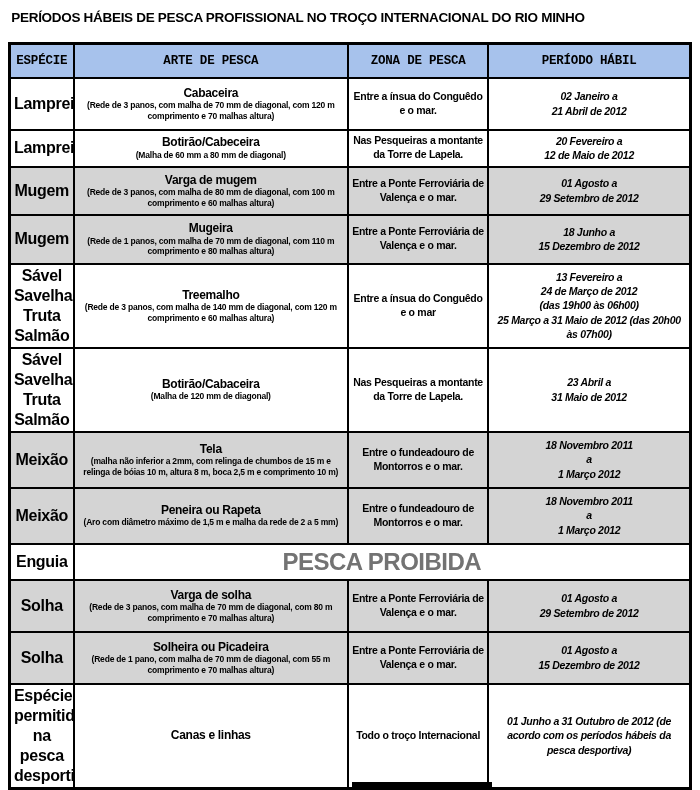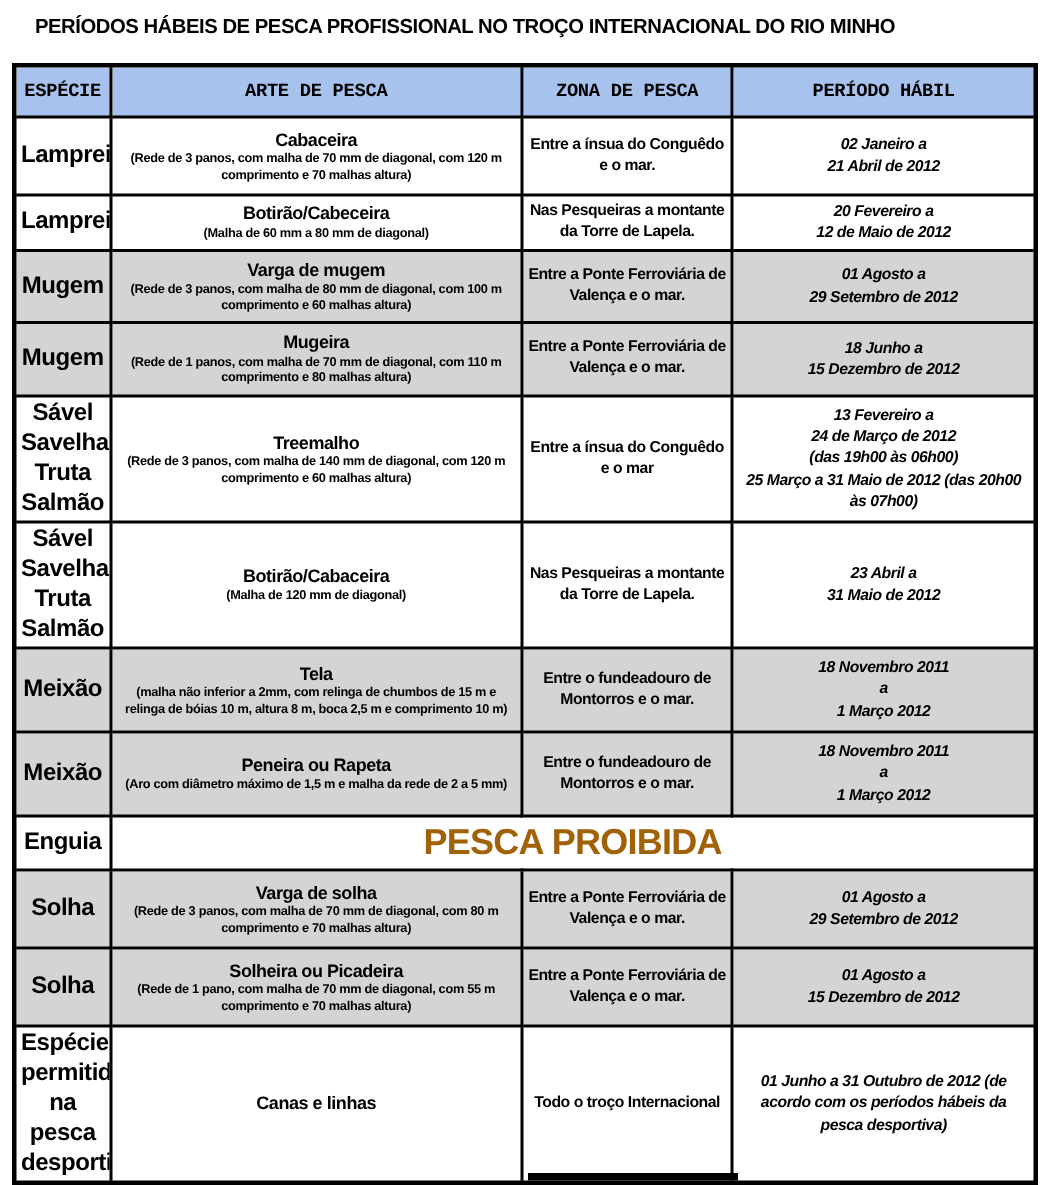--- a/index.html
+++ b/index.html
@@ -10,21 +10,20 @@
     font-family:"Liberation Sans", sans-serif;
     color:#000;
     overflow:hidden;
   }
   .title{
     position:absolute;top:10px;left:0;width:596px;
     text-align:center;
     font-size:13.5px;font-weight:bold;
     letter-spacing:-0.3px;
     white-space:nowrap;
-    padding-left:12px;
   }
   table.main{
     position:absolute;top:42px;left:8px;
     width:684px;
     border-collapse:collapse;
     table-layout:fixed;
   }
   table.main th, table.main td{
     border:2px solid #000;
     padding:1px 3px;
@@ -46,21 +45,21 @@
     white-space:pre-line;
     line-height:1.25;
   }
   .art-name{font-size:12px;letter-spacing:-0.3px;line-height:1.2;}
   .art-detail{font-size:8.5px;letter-spacing:-0.2px;line-height:1.25;}
   td.zone{font-size:10.5px;letter-spacing:-0.3px;line-height:1.3;}
   td.period{font-size:10.5px;letter-spacing:-0.3px;white-space:pre-line;line-height:1.35;font-style:italic;}
   tr.gray td{background:#d4d4d4;}
   tr.white td{background:#ffffff;}
   td.prohibited{
-    color:#a16207;
+    color:#737373;
     font-size:24px;
     letter-spacing:-0.5px;
   }
   .thick-border-artifact{
     position:absolute;
     left:352px;top:782px;
     width:140px;height:5px;
     background:#000;
   }
 </style>

